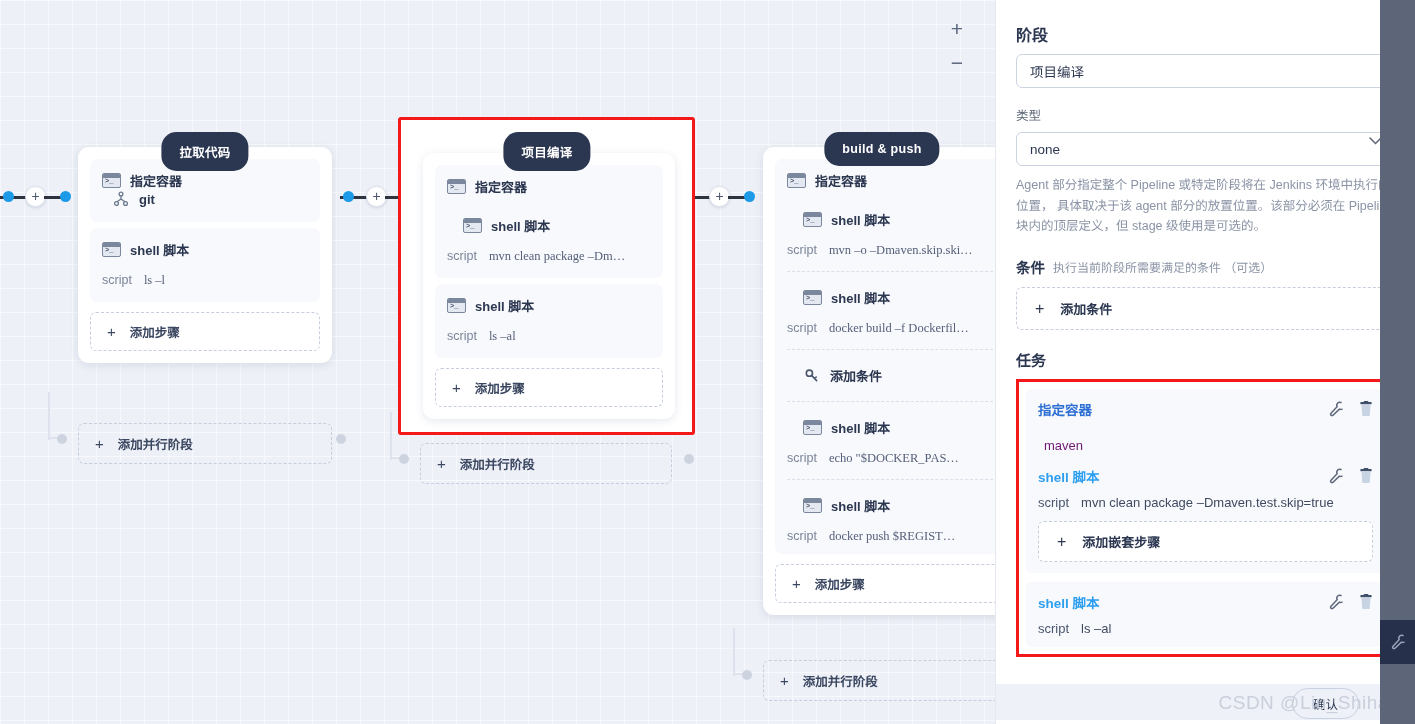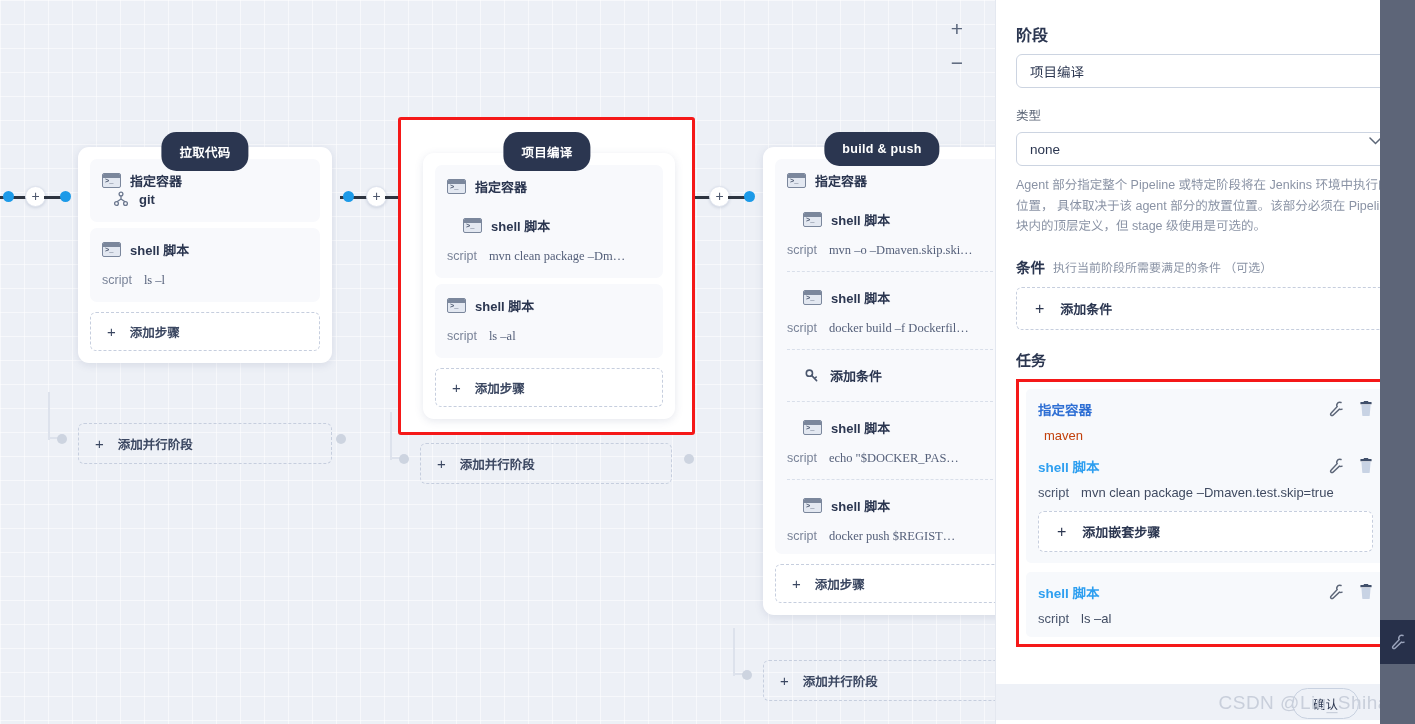--- a/index.html
+++ b/index.html
@@ -179,21 +179,21 @@
     background:#fff;
   }
   .task-card { background:#f7f9fc; border-radius:5px; padding:10px 12px 11px 12px; }
   .task-card + .task-card { margin-top:9px; }
   .task-head { display:flex; align-items:center; }
   .task-name { font-size:13.5px; font-weight:700; flex:1; cursor:pointer; }
   .task-name.dark { color:#2e6fd4; }
   .task-name.bright { color:#2e9ff0; }
   .acts { display:flex; align-items:center; gap:16px; }
   .wrench, .trash-sm { cursor:pointer; width:14px; height:16px; }
-  .task-val { font-size:13px; color:#c2410c; margin-top:9px; margin-left:6px; }
+  .task-val { font-size:13px; color:#701a75; margin-top:19px; margin-left:6px; }
   .task-script { display:flex; gap:12px; font-size:13px; color:#404b61; margin-top:9px; }
   .task-script .k { color:#4a566d; }
   .nested-add {
     margin-top:11px;
     border:1px dashed #c6cede; border-radius:6px;
     padding:10px 0 10px 18px;
     font-size:13px; font-weight:700; color:#2b3650;
     cursor:pointer; background:#fff;
     display:flex; align-items:center; gap:16px;
   }

